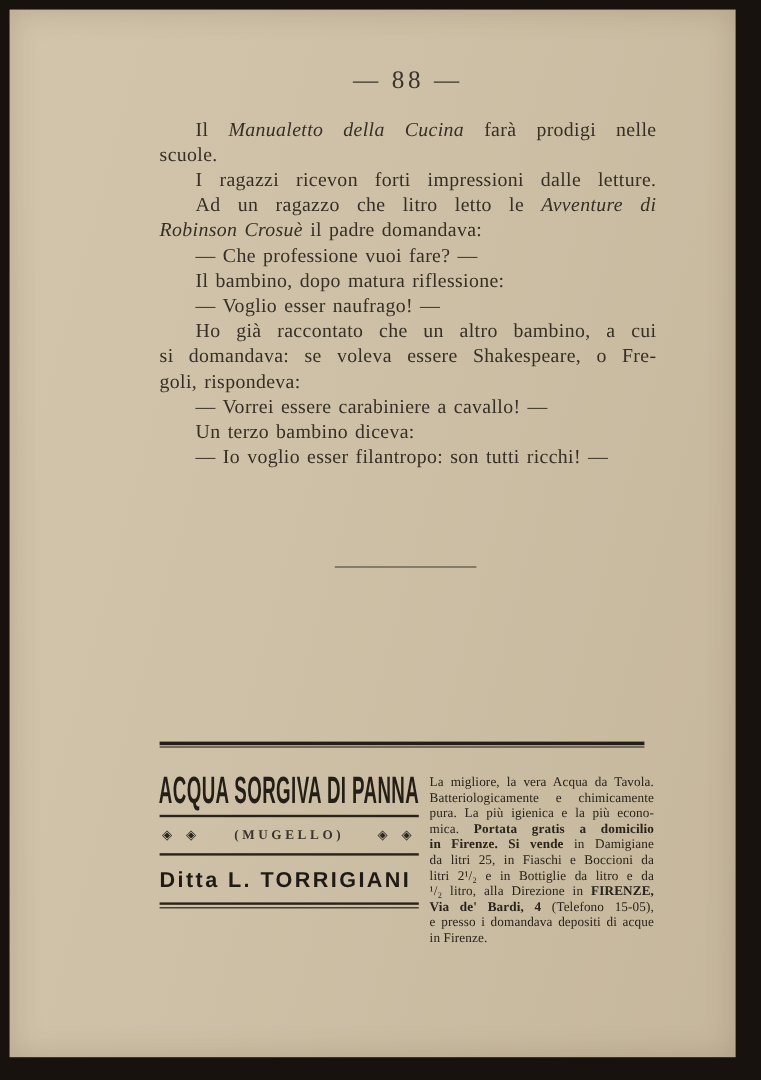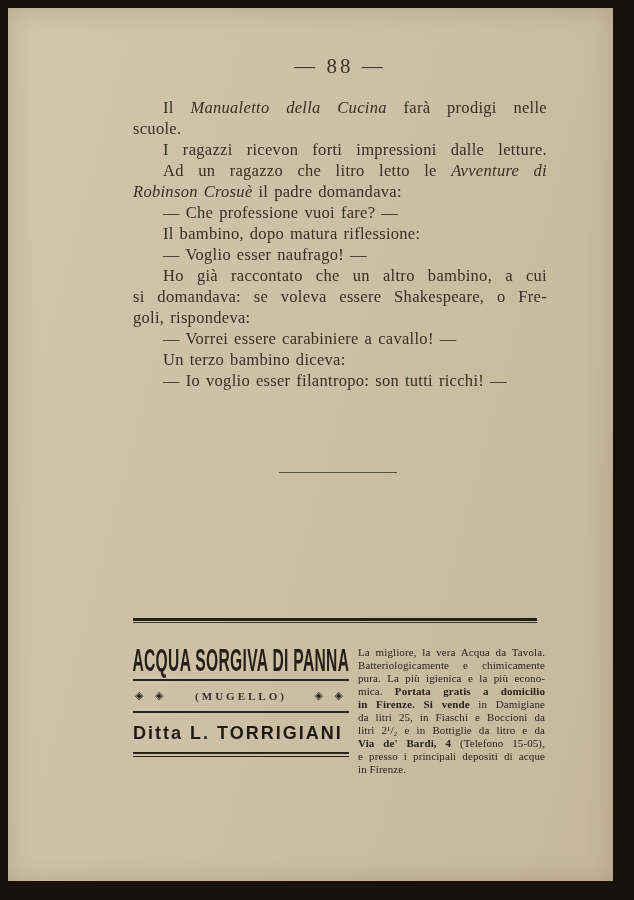--- a/index.html
+++ b/index.html
@@ -164,20 +164,21 @@
       </div>
 
       <div class="ad-right">
           <div class="line justify"><span>La migliore, la vera Acqua da Tavola.</span></div>
           <div class="line justify"><span>Batteriologicamente e chimicamente</span></div>
           <div class="line justify"><span>pura. La più igienica e la più econo-</span></div>
           <div class="line justify"><span>mica. </span><span class="bold">Portata gratis a domicilio</span></div>
           <div class="line justify"><span class="bold">in Firenze. Si vende</span><span> in Damigiane</span></div>
           <div class="line justify"><span>da litri 25, in Fiaschi e Boccioni da</span></div>
           <div class="line justify"><span>litri 2¹/₂ e in Bottiglie da litro e da</span></div>
+          <div class="line justify"><span>¹/₂ litro, alla Direzione in </span><span class="bold">FIRENZE,</span></div>
           <div class="line justify"><span class="bold">Via de' Bardi, 4</span><span> (Telefono 15-05),</span></div>
-          <div class="line justify"><span>e presso i principali depositi di acque</span></div>
+          <div class="line justify"><span>e presso i domandava depositi di acque</span></div>
           <div class="line"><span>in Firenze.</span></div>
         </div>
     </div>
 
   </div>
 </div>
 
 </body></html>

